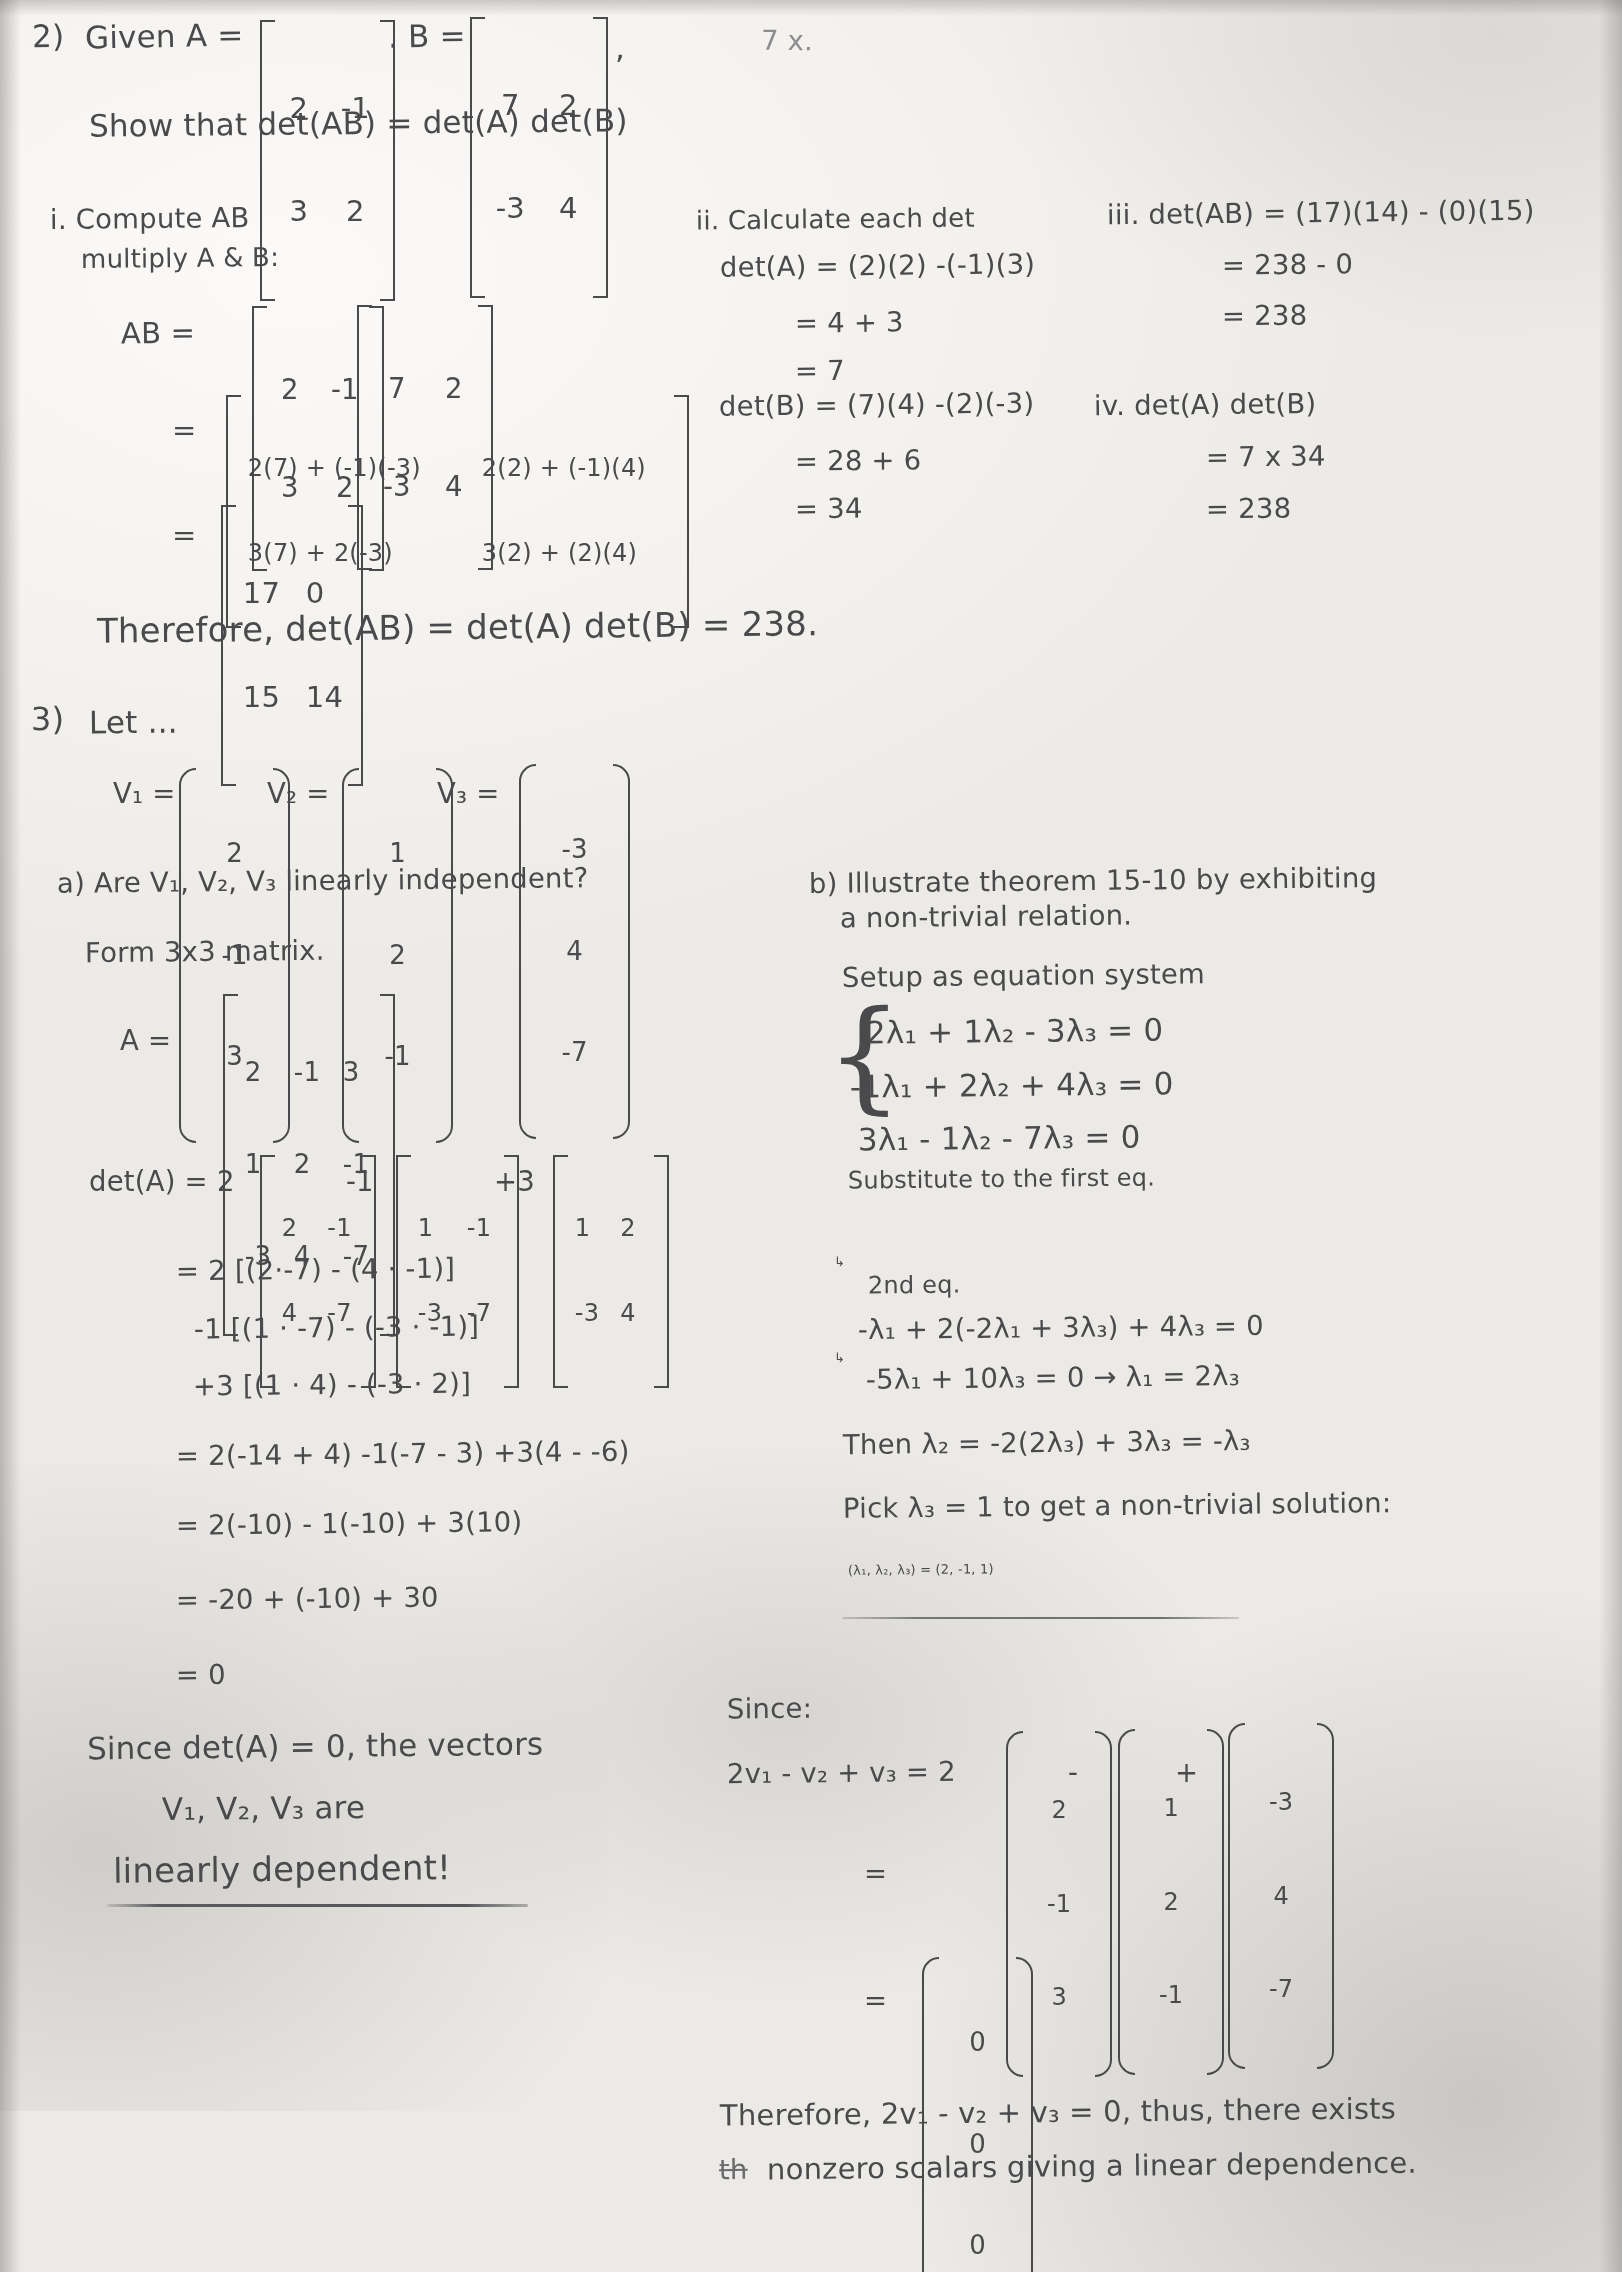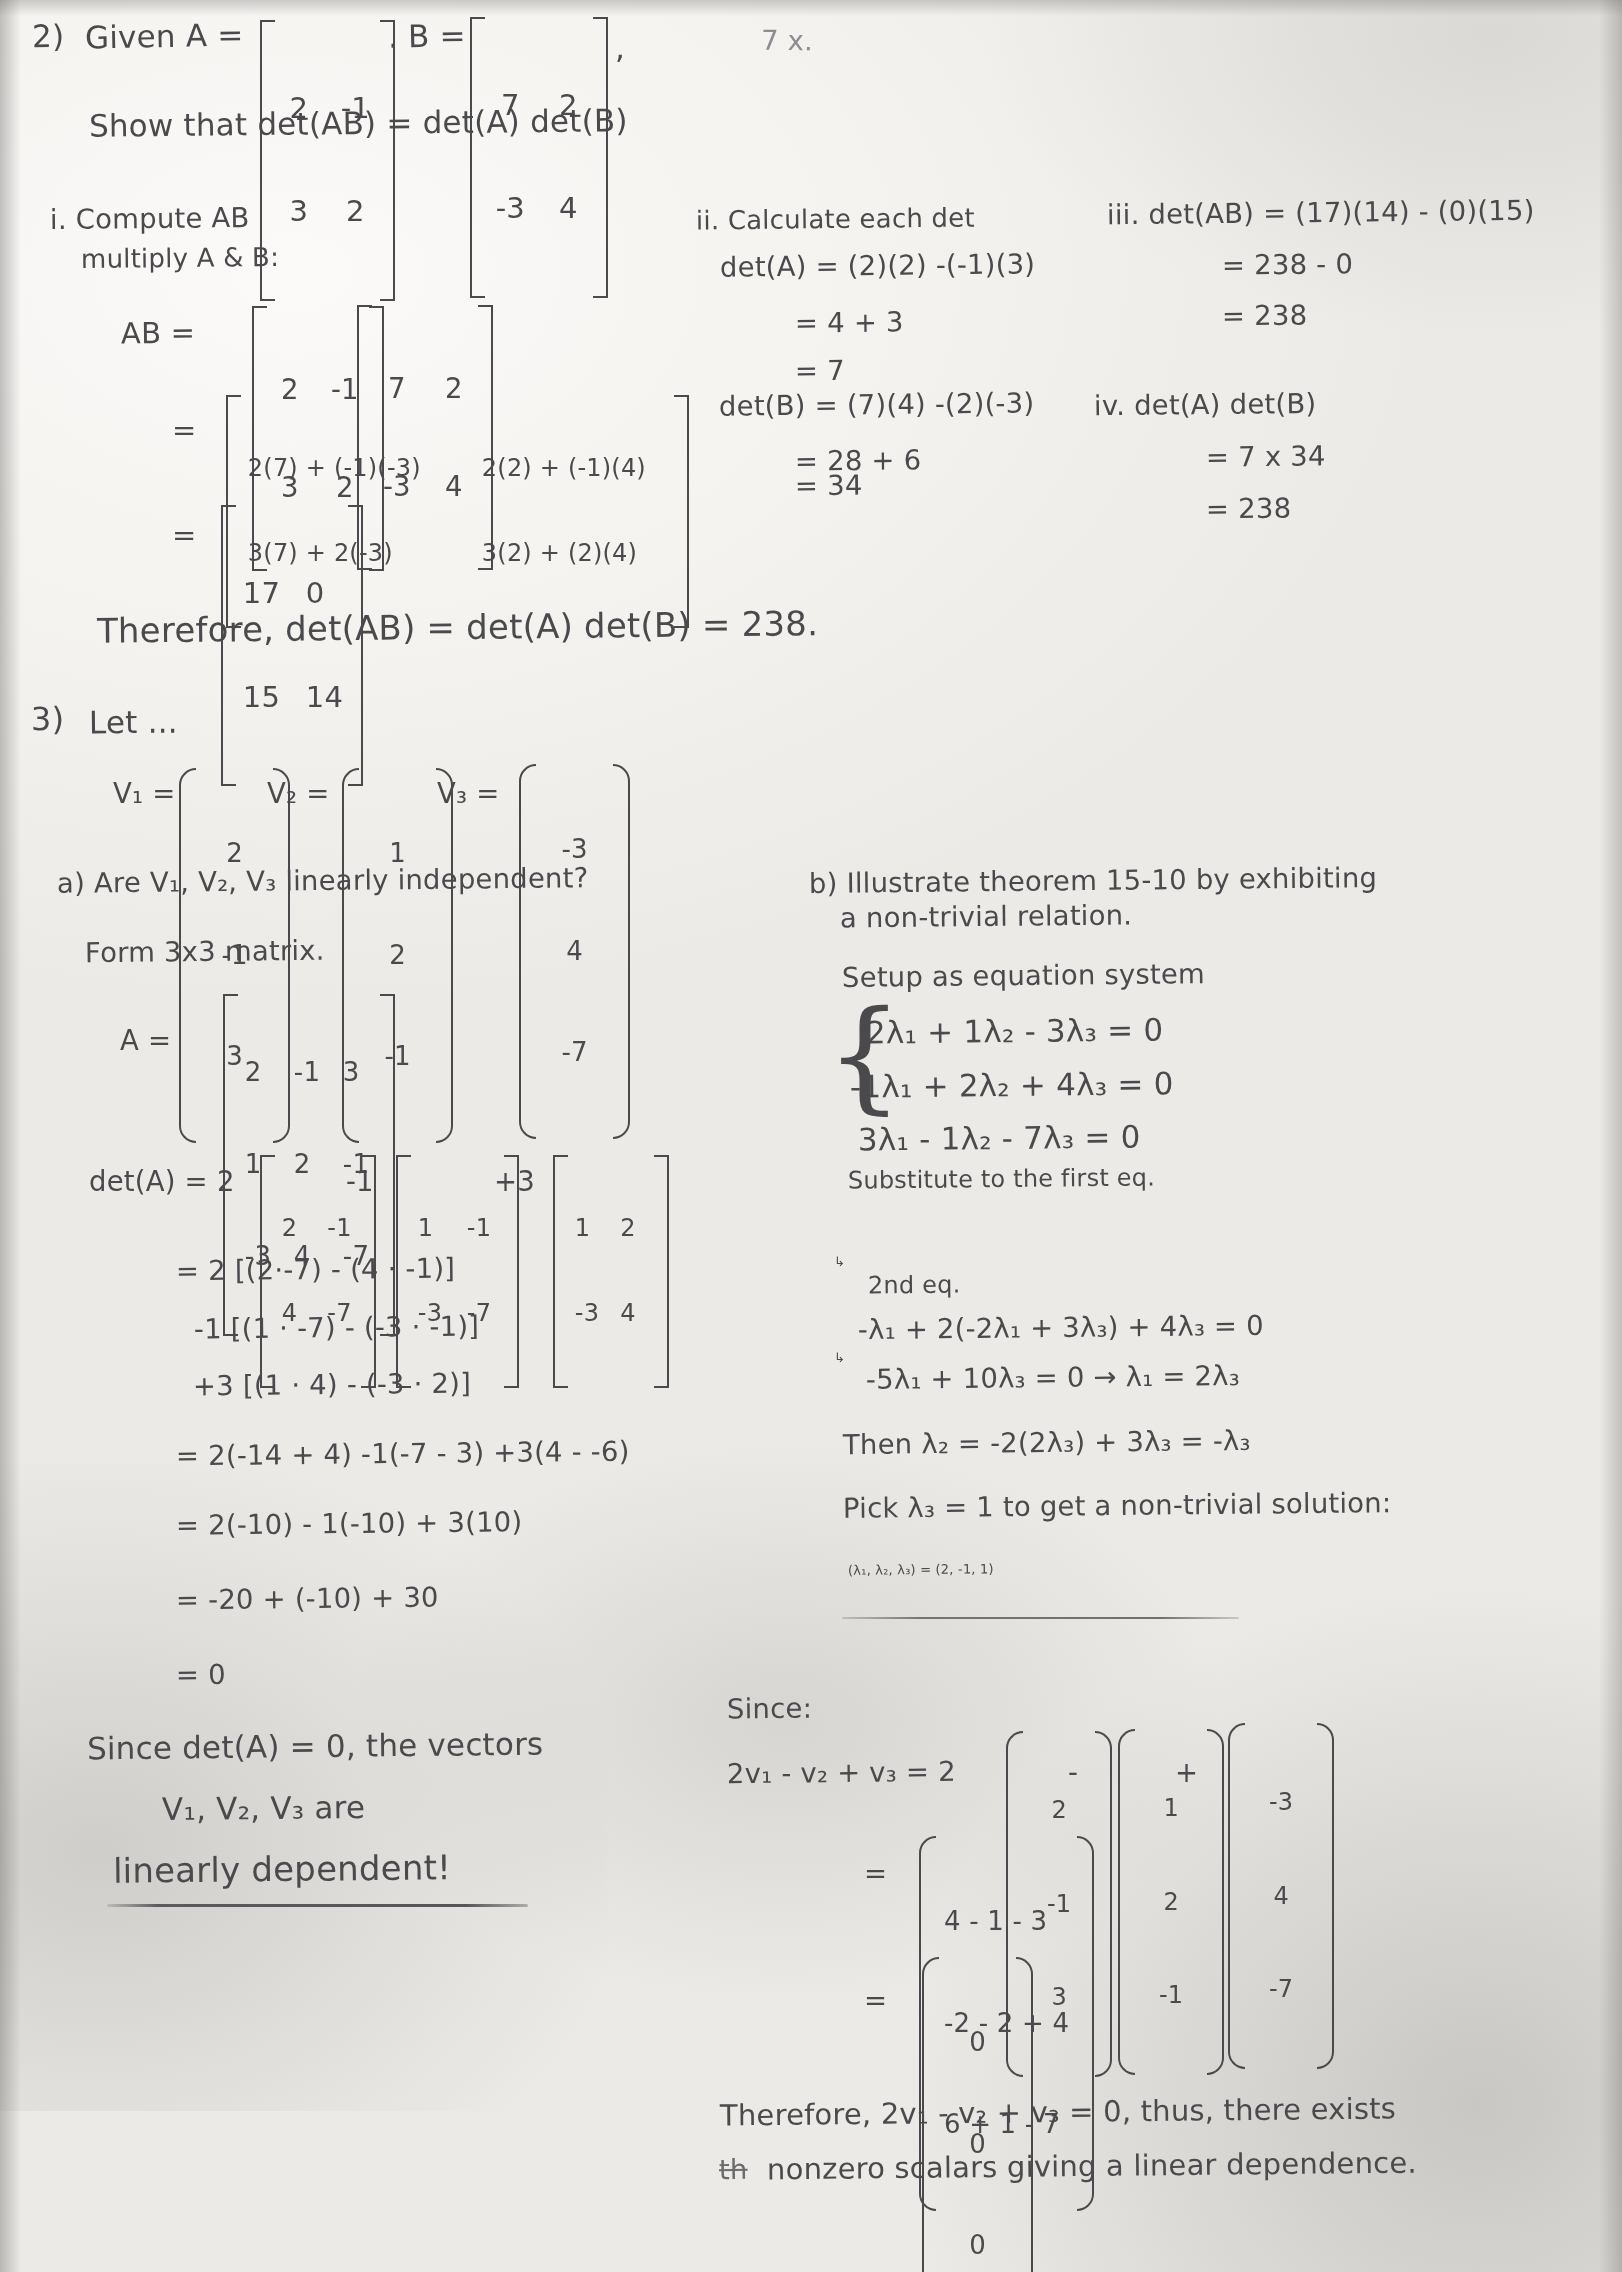--- a/index.html
+++ b/index.html
@@ -230,21 +230,21 @@
       <div class="brk brk-r"></div>
     </div>
   </div>
 
   <div class="hw s32 sl2" style="left:696px; top:204px;">ii. Calculate each det</div>
   <div class="hw s34 sl2" style="left:720px; top:249px;">det(A) = (2)(2) -(-1)(3)</div>
   <div class="hw s34 sl2" style="left:795px; top:306px;">= 4 + 3</div>
   <div class="hw s34 sl2" style="left:795px; top:354px;">= 7</div>
   <div class="hw s34 sl2" style="left:719px; top:388px;">det(B) = (7)(4) -(2)(-3)</div>
   <div class="hw s34 sl2" style="left:795px; top:444px;">= 28 + 6</div>
-  <div class="hw s34 sl2" style="left:795px; top:469px;">= 34</div>
+  <div class="hw s34 sl2" style="left:795px; top:492px;">= 34</div>
 
   <div class="hw s34 sl2" style="left:1107px; top:196px;">iii. det(AB) = (17)(14) - (0)(15)</div>
   <div class="hw s34 sl2" style="left:1222px; top:248px;">= 238 - 0</div>
   <div class="hw s34 sl2" style="left:1222px; top:299px;">= 238</div>
 
   <div class="hw s34 sl2" style="left:1094px; top:388px;">iv. det(A) det(B)</div>
   <div class="hw s34 sl2" style="left:1206px; top:440px;">= 7 x 34</div>
   <div class="hw s34 sl2" style="left:1206px; top:492px;">= 238</div>
 
   <div class="hw s42 sl2" style="left:97px; top:607px;">Therefore, det(AB) = det(A) det(B) = 238.</div>
@@ -421,31 +421,20 @@
       <div class="vec-body">
         <div>-3</div>
         <div>4</div>
         <div>-7</div>
       </div>
       <div class="par-r"></div>
     </div>
   </div>
 
   <div class="hw s34" style="left:864px; top:1857px;">=</div>
-  <div class="hw" style="left:902px; top:1821px;">
-    <div class="par s32">
-      <div class="par-l"></div>
-      <div class="vec-body" style="text-align:left; padding:1.6px 8px;">
-        <div>4 - 1 - 3</div>
-        <div>-2 - 2 + 4</div>
-        <div>6 + 1 - 7</div>
-      </div>
-      <div class="par-r"></div>
-    </div>
-  </div>
 
   <div class="hw s34" style="left:864px; top:1984px;">=</div>
   <div class="hw" style="left:905px; top:1942px;">
     <div class="par s32">
       <div class="par-l"></div>
       <div class="vec-body">
         <div>0</div>
         <div>0</div>
         <div>0</div>
       </div>

